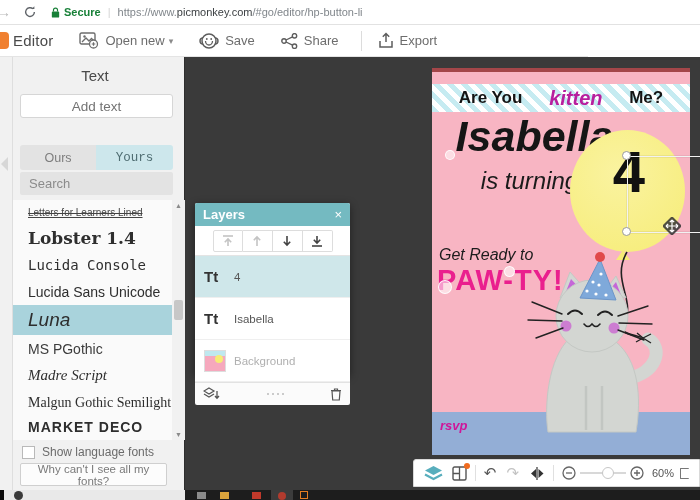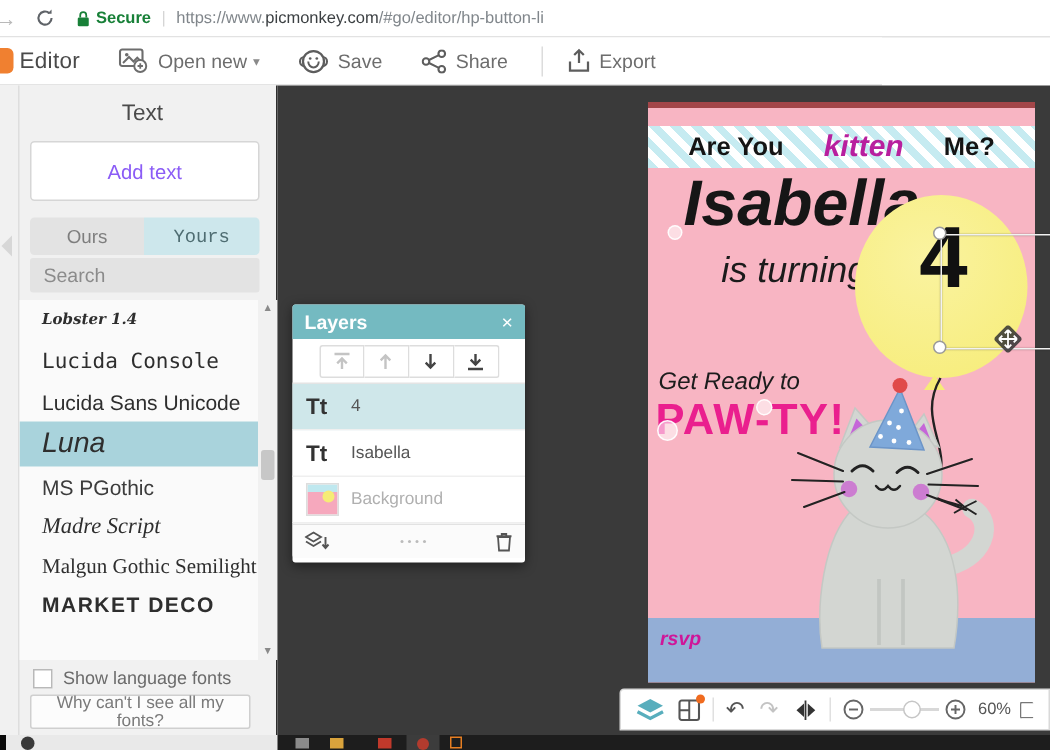--- a/index.html
+++ b/index.html
@@ -32,38 +32,38 @@
 
   
   #sidebar { position:absolute; left:0; top:57px; width:185px; height:433px;
     background:#f1f1f1; border-right:1px solid #2e2e2e; }
   #rail-line { position:absolute; left:12px; top:0; width:1px; height:433px; background:#dedede; }
   #collapse-arrow { position:absolute; left:1px; top:100px; width:0; height:0;
     border-top:7px solid transparent; border-bottom:7px solid transparent;
     border-right:7px solid #d7d7d7; }
   .panel-title { position:absolute; left:12px; top:10px; width:166px; text-align:center;
     font-size:15px; color:#4a4a4a; }
-  #add-text-btn { position:absolute; left:20px; top:37px; width:153px; height:40px;
+  #add-text-btn { position:absolute; left:20px; top:37px; width:153px; height:24px;
     background:#fff; border:1px solid #d6d6d6; border-radius:3px; font-size:13.5px;
-    color:#8b5cf6; display:flex; align-items:center; justify-content:center; cursor:pointer; }
+    color:#737373; display:flex; align-items:center; justify-content:center; cursor:pointer; }
   .tab { position:absolute; top:88px; height:25px; font-size:12.5px; display:flex;
     align-items:center; justify-content:center; cursor:pointer; }
   #tab-ours { left:20px; width:76px; background:#e3e3e3; color:#7e7e7e; border-radius:3px 0 0 3px; }
   #tab-yours { left:96px; width:77px; background:#cde7ec; color:#4f6d72; border-radius:0 3px 3px 0;font-family:Liberation Mono, monospace; }
   #search-input { position:absolute; left:20px; top:115px; width:153px; height:23px;
     background:#e3e3e3; border:none; border-radius:2px; padding-left:9px;
     font-size:13px; color:#555; font-family:"Liberation Sans",sans-serif; }
   #search-input::placeholder { color:#8b8b8b; }
   #font-list { position:absolute; left:13px; top:143px; width:172px; height:240px;
     background:#fafafa; overflow:hidden; }
   .font-item { height:27px; display:flex; align-items:center; padding-left:15px;
     color:#2e2e2e; white-space:nowrap; cursor:pointer; }
   .font-item.selected { background:#a9d3dc; }
   .f-lined { font-size:10px; text-decoration:underline line-through; color:#444; height:24px; }
-  .f-lobster { font-family:"DejaVu Serif",serif; font-weight:bold; font-style:italic; font-size:10px; }
+  .f-lobster { font-family:"DejaVu Serif",serif; font-weight:bold; font-size:17px; }
   .f-console { font-family:"DejaVu Sans Mono",monospace; font-size:14px; }
   .f-lsu { font-size:14px; }
   .f-luna { font-size:19px; font-style:italic; height:30px; }
   .f-gothic { font-size:14px; color:#3c3c3c; }
   .f-madre { font-family:"Liberation Serif",serif; font-style:italic; font-size:15px; }
   .f-malgun { font-family:"Liberation Serif",serif; font-size:14px; }
   .f-market { font-weight:bold; font-size:14px; letter-spacing:1px; height:22px; }
   #list-scrollbar { position:absolute; left:172px; top:143px; width:13px; height:240px;
     background:#f1f1f1; }
   .scroll-arrow { position:absolute; left:0; width:13px; text-align:center; font-size:7px; color:#8a8a8a; cursor:pointer; }
@@ -122,21 +122,21 @@
   #layers-header { height:23px; background:#74bac1; border-radius:2px 2px 0 0;
     display:flex; align-items:center; padding:0 8px; }
   #layers-title { color:#fff; font-size:13px; font-weight:bold; flex:1; }
   #layers-close { color:#fff; font-size:13px; cursor:pointer; }
   #layers-toolbar { height:30px; display:flex; align-items:center; justify-content:center;
     border-bottom:1px solid #e4e4e4; }
   .lt-btn { width:30px; height:22px; border:1px solid #ddd; border-left:none;
     display:flex; align-items:center; justify-content:center; cursor:pointer; background:#fff; }
   .lt-btn:first-child { border-left:1px solid #ddd; border-radius:2px 0 0 2px; }
   .lt-btn:last-child { border-radius:0 2px 2px 0; }
-  .layer-row { height:31px; display:flex; align-items:center; padding:0 9px;
+  .layer-row { height:42px; display:flex; align-items:center; padding:0 9px;
     border-bottom:1px solid #efefef; cursor:pointer; background:#fff; }
   .layer-row.selected { background:#cfe7ea; }
   .layer-type { font-size:15px; font-weight:bold; color:#333; width:30px; }
   .layer-label { font-size:11.5px; color:#555; }
   .layer-label.muted { color:#b0b0b0; }
   #bg-thumb { width:22px; height:22px; margin-right:8px; border:1px solid #ddd;
     background:linear-gradient(180deg,#bfe8ef 0 25%, #f6a8bd 25% 100%); position:relative; }
   #bg-thumb::after { content:""; position:absolute; right:2px; top:4px; width:8px; height:8px;
     border-radius:50%; background:#f6ec76; }
   #layers-footer { height:23px; background:#fbfbfb; border-top:1px solid #e2e2e2;
@@ -249,20 +249,23 @@
 <div id="sidebar">
   <div id="rail-line"></div>
   <div id="collapse-arrow"></div>
   <div class="panel-title">Text</div>
   <button id="add-text-btn">Add text</button>
   <div class="tab" id="tab-ours">Ours</div>
   <div class="tab" id="tab-yours">Yours</div>
   <input id="search-input" placeholder="Search" style="">
 
   <div id="font-list">
+    <div class="font-item f-lined">
+        <span>Letters for Learners Lined</span>
+      </div>
     <div class="font-item f-lobster">
         <span>Lobster 1.4</span>
       </div>
     <div class="font-item f-console">
         <span>Lucida Console</span>
       </div>
     <div class="font-item f-lsu">
         <span>Lucida Sans Unicode</span>
       </div>
     <div class="font-item f-luna selected">

